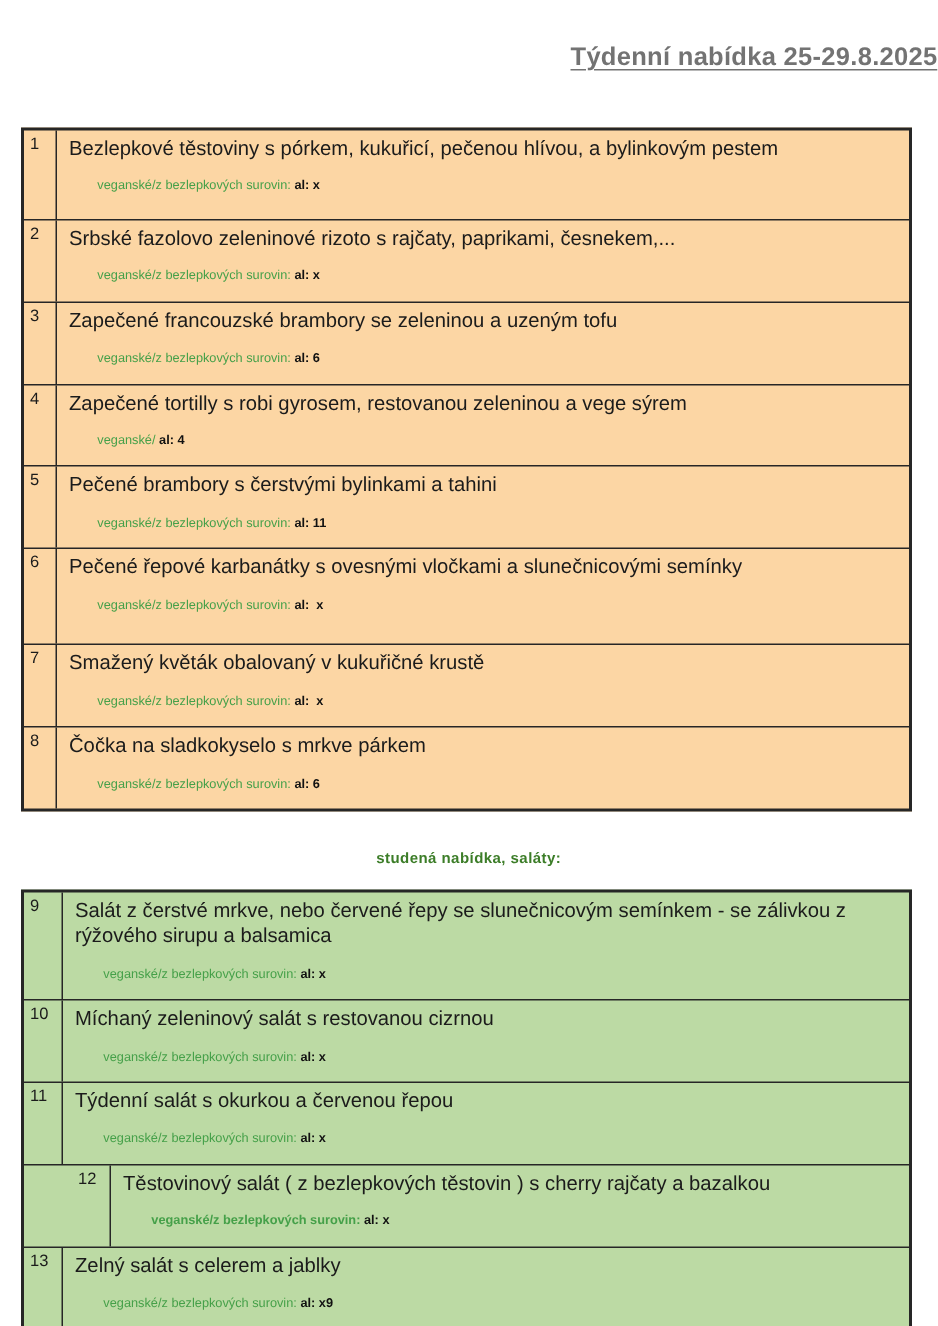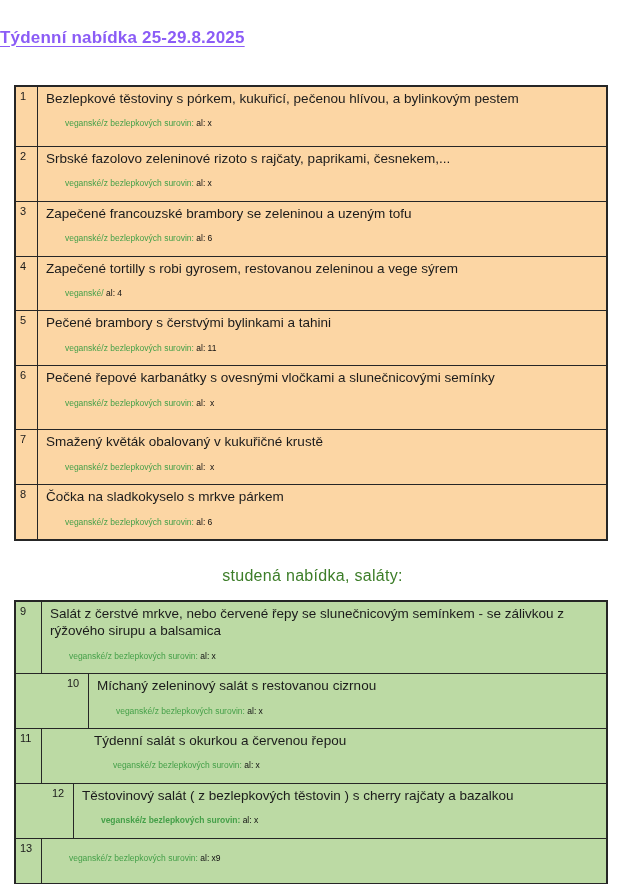--- a/index.html
+++ b/index.html
@@ -9,24 +9,24 @@
   }
   body {
     width: 625px;
     height: 884px;
     font-family: "Liberation Sans", sans-serif;
     color: #1b1b1b;
     overflow: hidden;
   }
   .page-title {
     margin: 28px 0 0 0;
-    text-align: left;
+    text-align: right;
     font-size: 17px;
     font-weight: bold;
-    color: #8b5cf6;
+    color: #737373;
     text-decoration: underline;
     text-underline-offset: 3px;
     letter-spacing: 0.2px;
   }
   .menu-table {
     width: 594px;
     margin: 0 0 0 14px;
     border: 2px solid #262626;
     box-sizing: border-box;
   }
@@ -56,41 +56,41 @@
     line-height: 1.28;
   }
   .dish-name { font-weight: normal; }
   .note-line {
     font-size: 8.5px;
     line-height: 1.2;
     margin-top: 1px;
     white-space: pre-wrap;
   }
   .note-veg { color: #45a049; }
-  .note-al { color: #111111; font-weight: normal; }
+  .note-al { color: #111111; font-weight: bold; }
   .note-line.bold .note-veg { font-weight: bold; }
   
   .hot .menu-row:nth-child(1) { min-height: 60px; }
   .hot .menu-row:nth-child(2) { min-height: 45px; }
   .hot .menu-row:nth-child(3) { min-height: 47px; }
   .hot .menu-row:nth-child(4) { min-height: 46px; }
   .hot .menu-row:nth-child(5) { min-height: 46px; }
   .hot .menu-row:nth-child(6) { min-height: 64px; }
   .hot .menu-row:nth-child(7) { min-height: 52px; }
   .hot .menu-row:nth-child(8) { min-height: 53px; }
   .cold .menu-row:nth-child(1) { min-height: 66px; }
-  .cold .menu-row:nth-child(2) { min-height: 49px; padding-left: 47px; }
-  .cold .menu-row:nth-child(3) { min-height: 41px; gap: 44px; }
+  .cold .menu-row:nth-child(2) { min-height: 49px; }
+  .cold .menu-row:nth-child(3) { min-height: 41px; }
   .cold .menu-row:nth-child(4) { min-height: 47px; padding-left: 32px; }
   .cold .menu-row:nth-child(5) { min-height: 44px; }
   .section-heading {
     margin: 26px 0 0 0;
     text-align: center;
-    font-size: 16px;
-    font-weight: normal;
+    font-size: 10px;
+    font-weight: bold;
     color: #3c7d28;
     letter-spacing: 0.3px;
   }
 </style>
 </head>
 <body>
 
 <h1 class="page-title">Týdenní nabídka 25-29.8.2025</h1>
 
 <div class="menu-table hot" id="hot-table">
@@ -227,18 +227,21 @@
         <span class="dish-name">Těstovinový salát</span><span class="dish-desc"> ( z bezlepkových těstovin ) s cherry rajčaty a bazalkou</span>
       </div>
       <div class="note-line bold">
         <span class="note-veg">veganské/z bezlepkových surovin: </span><span class="note-al">al: x</span>
       </div>
     </div>
   </div>
     <div class="menu-row">
     <div class="num-cell">13</div>
     <div class="content-cell">
+      <div class="dish-line">
+        <span class="dish-name">Zelný salát</span><span class="dish-desc"> s celerem a jablky</span>
+      </div>
       <div class="note-line">
         <span class="note-veg">veganské/z bezlepkových surovin: </span><span class="note-al">al: x9</span>
       </div>
     </div>
   </div>
   </div>
 
 </body></html>

